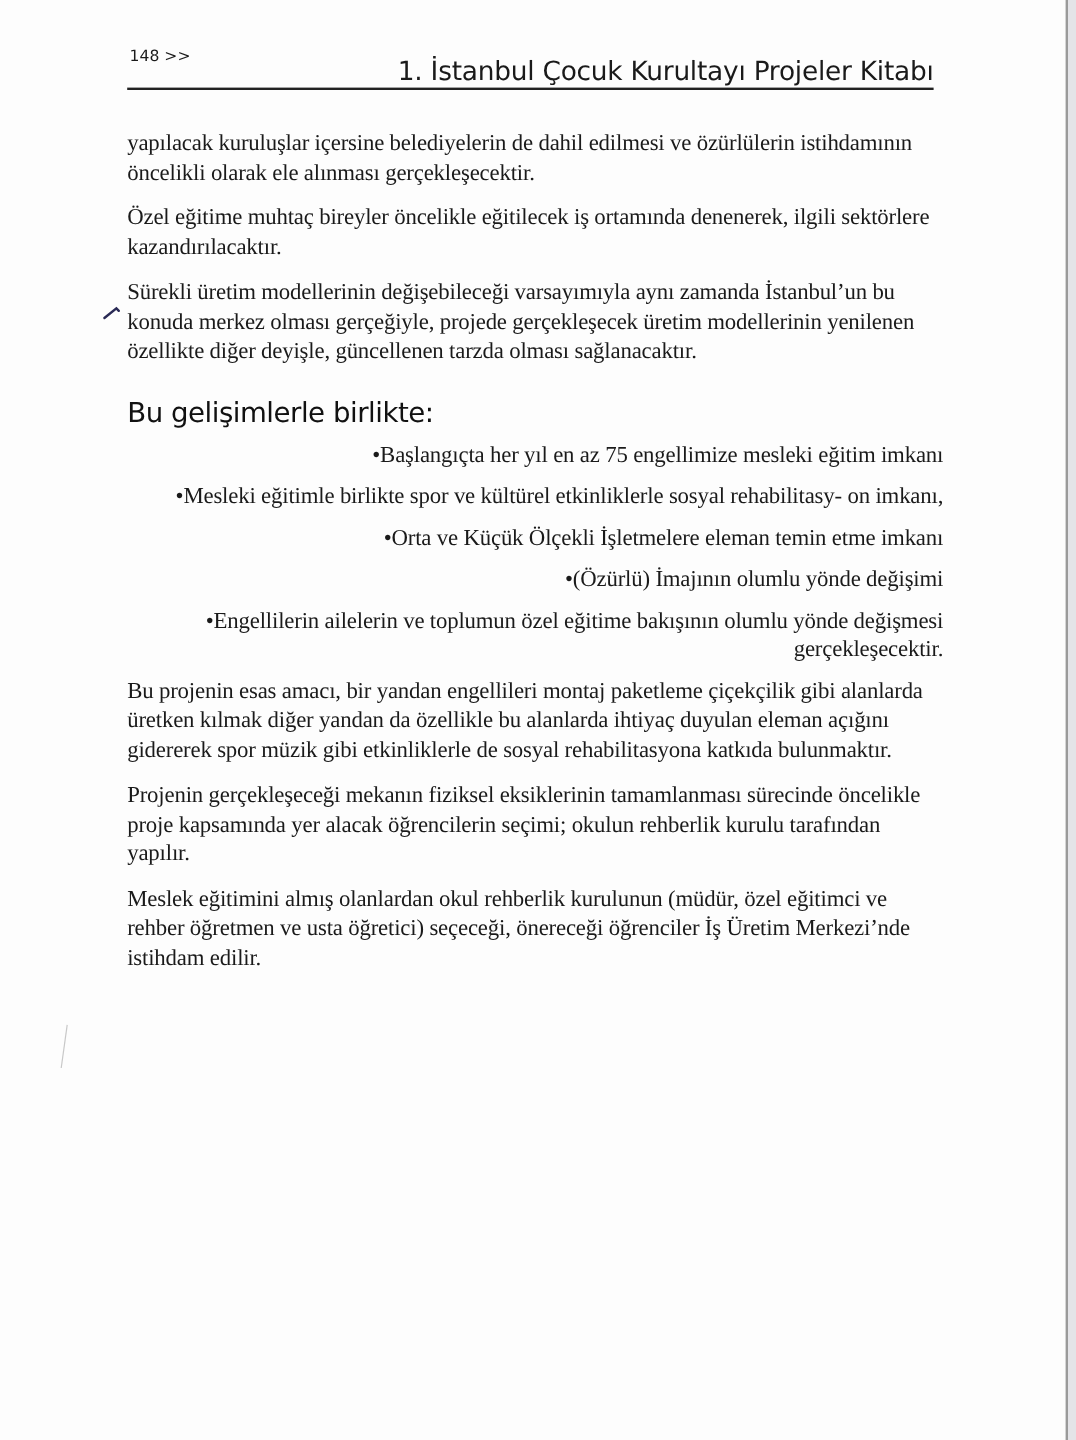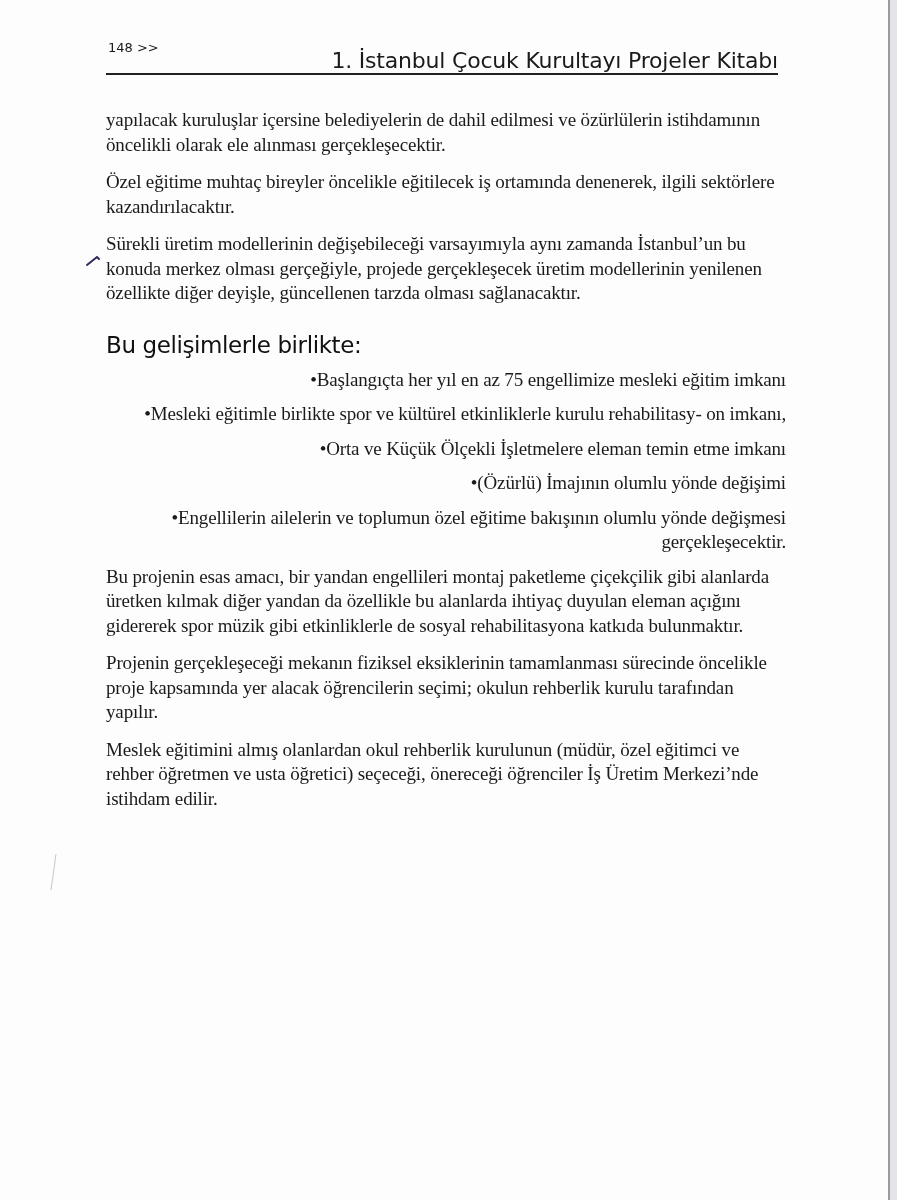--- a/index.html
+++ b/index.html
@@ -76,21 +76,21 @@
   <path d="M8 2 L3 38" stroke="#c8c8c8" stroke-width="1" fill="none"></path>
 </svg>
 
 <div class="content">
   <p>yapılacak kuruluşlar içersine belediyelerin de dahil edilmesi ve özürlülerin istihdamının öncelikli olarak ele alınması gerçekleşecektir.</p>
   <p>Özel eğitime muhtaç bireyler öncelikle eğitilecek iş ortamında denenerek, ilgili sektörlere kazandırılacaktır.</p>
   <p>Sürekli üretim modellerinin değişebileceği  varsayımıyla aynı zamanda İstanbul’un bu konuda merkez olması gerçeğiyle, projede gerçekleşecek üretim modellerinin yenilenen özellikte diğer deyişle, güncellenen tarzda olması sağlanacaktır.</p>
 
   <h2>Bu gelişimlerle birlikte:</h2>
   <p class="bullet"><span class="dot">•</span><span>Başlangıçta her yıl en az 75 engellimize mesleki eğitim imkanı</span></p>
-  <p class="bullet"><span class="dot">•</span><span>Mesleki eğitimle birlikte spor ve kültürel etkinliklerle kurulu rehabilitasy- on imkanı,</span></p>
+  <p class="bullet"><span class="dot">•</span><span>Mesleki eğitimle birlikte spor ve kültürel etkinliklerle sosyal rehabilitasy- on imkanı,</span></p>
   <p class="bullet"><span class="dot">•</span><span>Orta ve Küçük Ölçekli İşletmelere eleman temin etme imkanı</span></p>
   <p class="bullet"><span class="dot">•</span><span>(Özürlü) İmajının olumlu yönde değişimi</span></p>
   <p class="bullet"><span class="dot">•</span><span>Engellilerin ailelerin ve toplumun özel eğitime bakışının olumlu yönde değişmesi gerçekleşecektir.</span></p>
 
   <p>Bu projenin esas amacı, bir yandan engellileri montaj paketleme çiçekçilik gibi alanlarda üretken kılmak diğer yandan da özellikle bu alanlarda ihtiyaç duyulan eleman açığını gidererek spor müzik gibi etkinliklerle de sosyal rehabilitasyona katkıda bulunmaktır.</p>
   <p>Projenin gerçekleşeceği mekanın fiziksel eksiklerinin tamamlanması sürecinde öncelikle proje kapsamında yer alacak öğrencilerin seçimi; okulun rehberlik kurulu tarafından yapılır.</p>
   <p>Meslek eğitimini almış olanlardan okul rehberlik kurulunun (müdür, özel eğitimci ve rehber öğretmen ve usta öğretici) seçeceği, önereceği öğrenciler İş Üretim Merkezi’nde istihdam edilir.</p>
 </div>
 
 </body></html>

